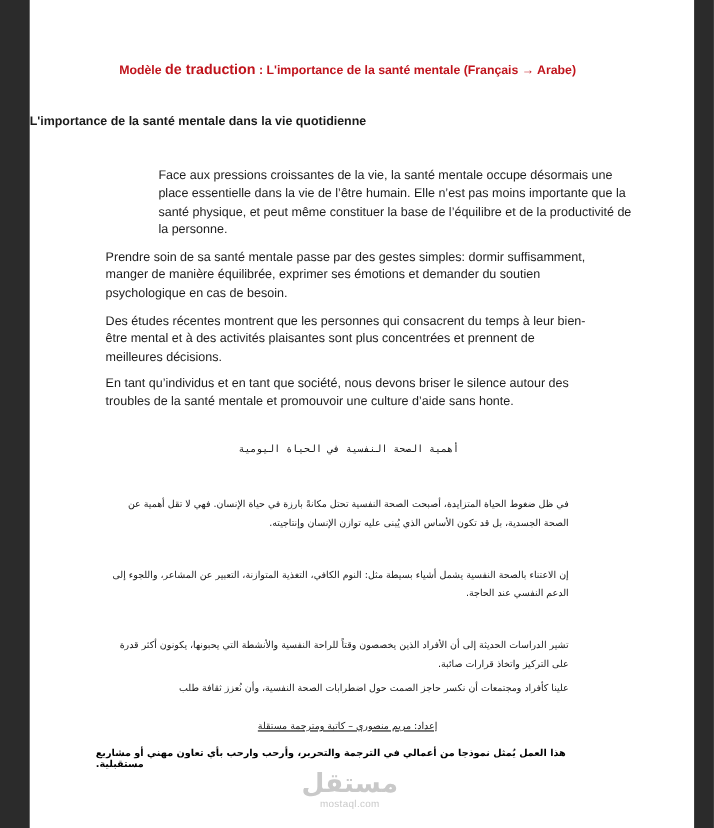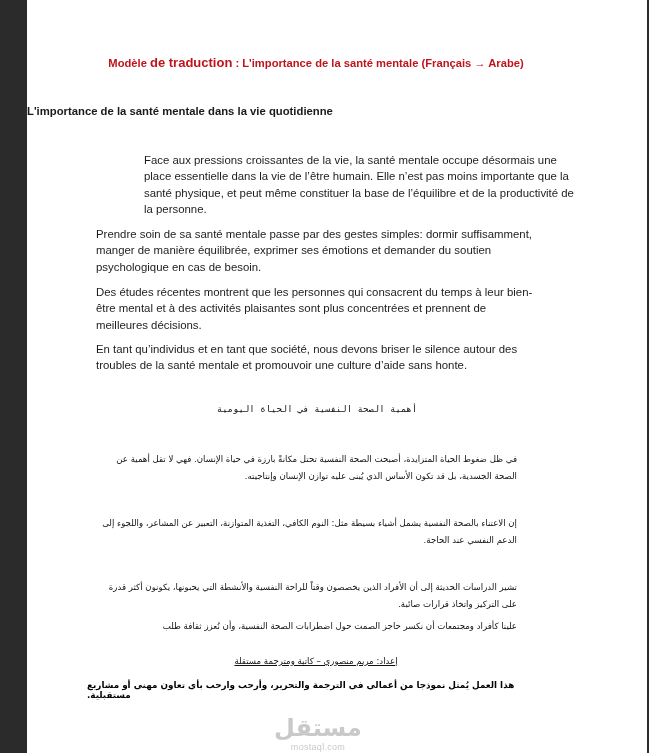--- a/index.html
+++ b/index.html
@@ -14,21 +14,20 @@
       overflow: hidden;
       font-family: "Liberation Sans", sans-serif;
     }
     .page {
       position: absolute;
       left: 27px;
       top: 0;
       width: 604px;
       height: 753px;
       background: #ffffff;
-      padding-left: 16px;
     }
     .abs { position: absolute; }
     .title {
       left: 0;
       width: 578px;
       top: 55px;
       text-align: center;
       font-size: 11.2px;
       font-weight: bold;
       color: #c0141c;
@@ -94,21 +93,20 @@
       font-size: 8.8px;
       font-weight: bold;
       color: #000;
     }
     .watermark {
       left: 245px;
       top: 698px;
       width: 92px;
       text-align: center;
       color: #c9c9c9;
-      margin-top: 16px;
     }
     .wm-ar {
       font-family: "DejaVu Sans", sans-serif;
       font-size: 24px;
       font-weight: bold;
       line-height: 28px;
       direction: rtl;
     }
     .wm-lat {
       font-family: "Liberation Sans", sans-serif;

